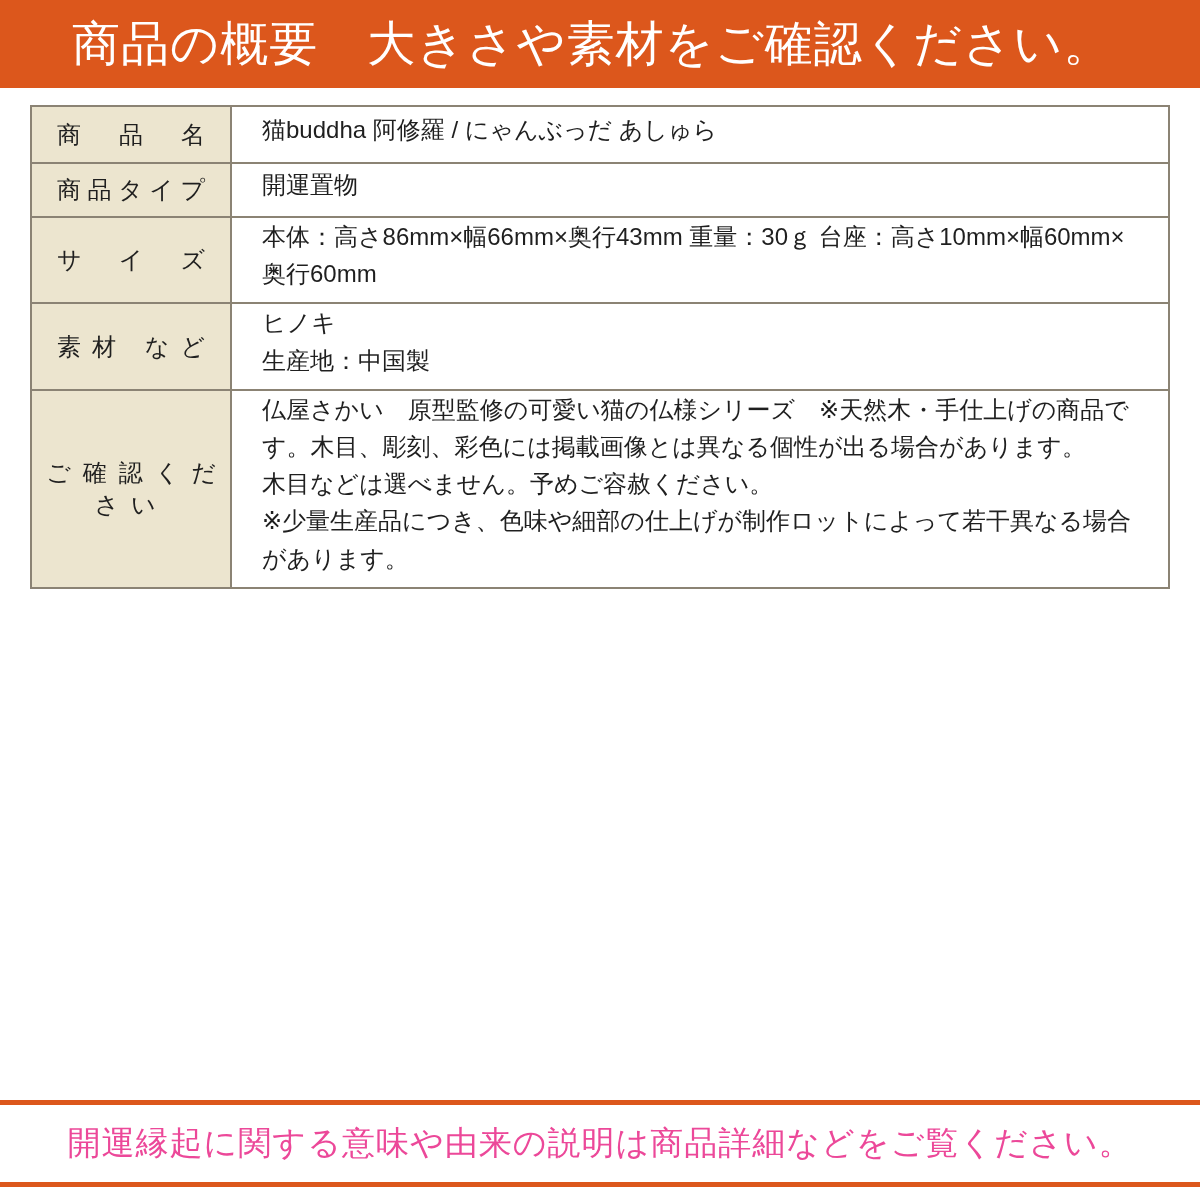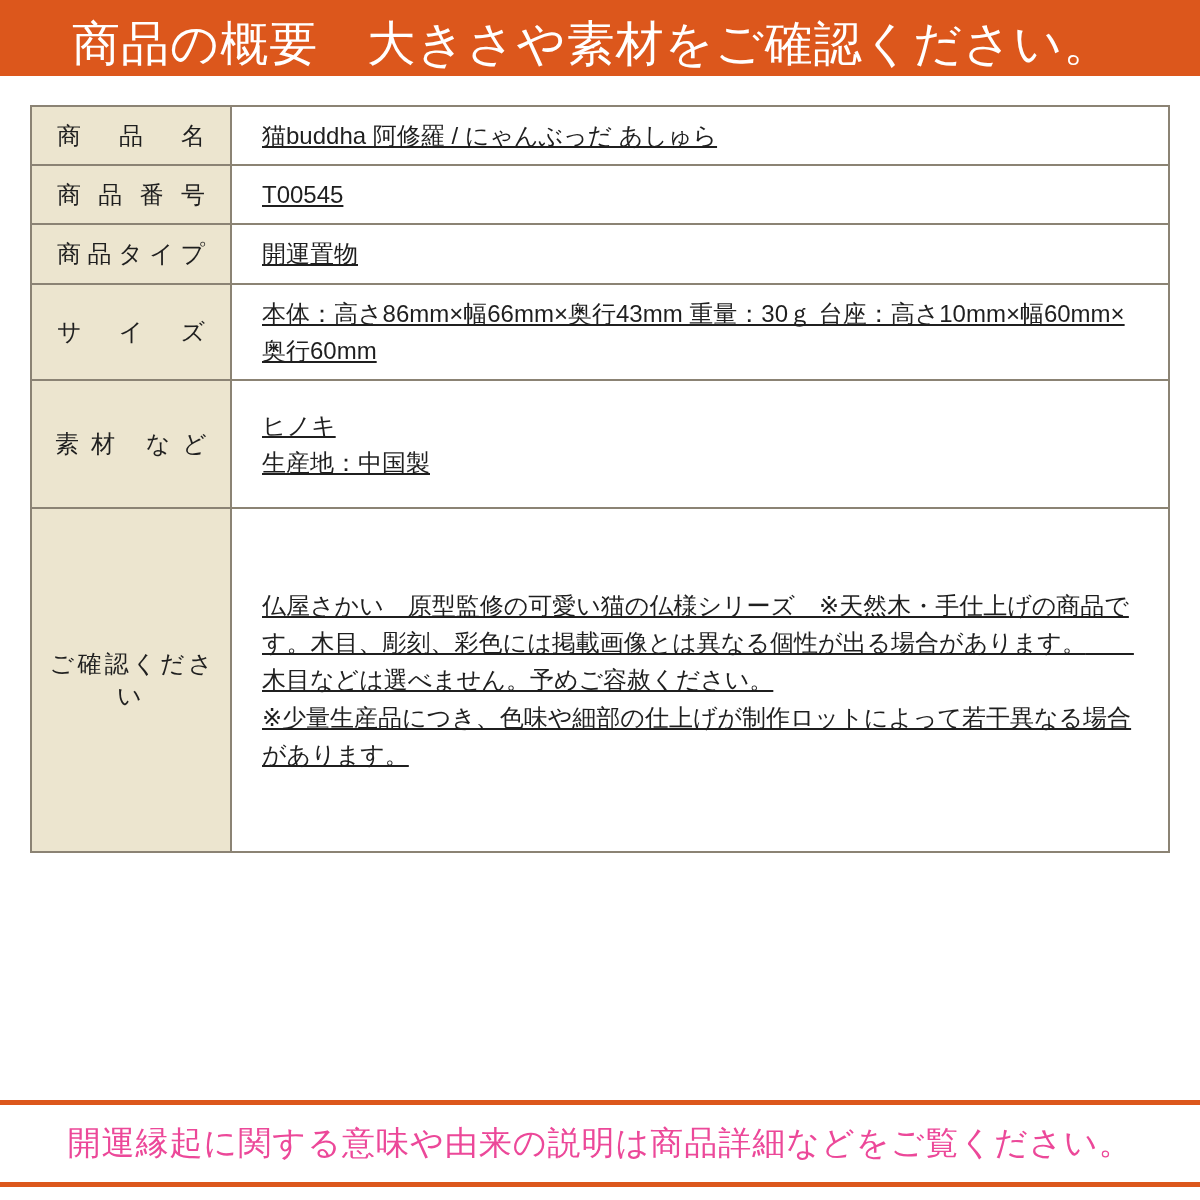--- a/index.html
+++ b/index.html
@@ -20,21 +20,21 @@
     position:relative;
     width:1200px;
     height:1200px;
     background:#ffffff;
     overflow:hidden;
   }
   
   .banner{
     position:absolute;
     top:0;left:0;
-    width:1200px;height:76px;
+    width:1200px;height:88px;
     background:var(--accent);
   }
   .banner-title{
     line-height:88px;
     padding-left:72px;
     font-size:48px;
     letter-spacing:1px;
     color:#ffffff;
     white-space:nowrap;
   }
@@ -53,24 +53,23 @@
     width:200px;
     background:var(--label-bg);
     font-size:24px;
     color:var(--text);
     vertical-align:middle;
   }
   td.value{
     font-size:24px;
     color:var(--text);
     vertical-align:middle;
-    padding:10px 22px 10px 30px;
+    padding:0 22px 10px 30px;
     line-height:1.55;
     white-space:pre-line;
-    text-decoration:underline;
   }
   .label-inner{display:block;}
   
   .spec-table tr:nth-child(-n+4) .label-inner{
     text-align:justify;
     text-align-last:justify;
     text-justify:inter-character;
     padding:0 24px;
   }
   
@@ -122,26 +121,20 @@
   <table class="spec-table">
     <tbody>
       <tr>
         <td class="label">
             <span class="label-inner">商品名</span>
           </td>
         <td class="value">猫buddha 阿修羅 / にゃんぶっだ あしゅら</td>
       </tr>
       <tr>
         <td class="label">
-            <span class="label-inner">商品番号</span>
-          </td>
-        <td class="value">T00545</td>
-      </tr>
-      <tr>
-        <td class="label">
             <span class="label-inner">商品タイプ</span>
           </td>
         <td class="value">開運置物</td>
       </tr>
       <tr>
         <td class="label">
             <span class="label-inner">サイズ</span>
           </td>
         <td class="value">本体：高さ86mm×幅66mm×奥行43mm 重量：30ｇ 台座：高さ10mm×幅60mm×奥行60mm</td>
       </tr>

